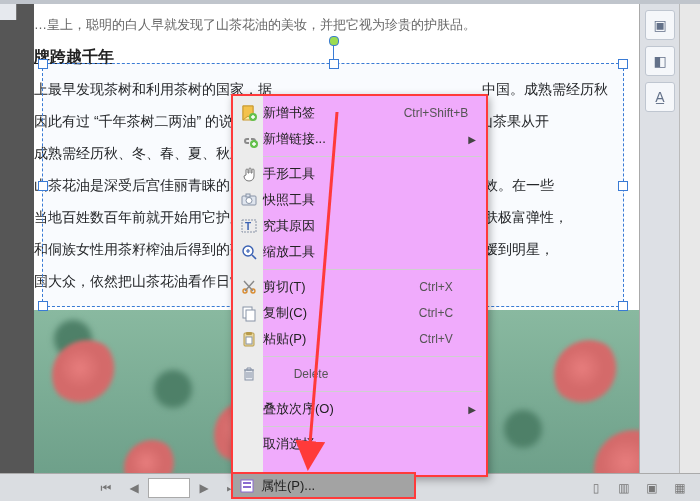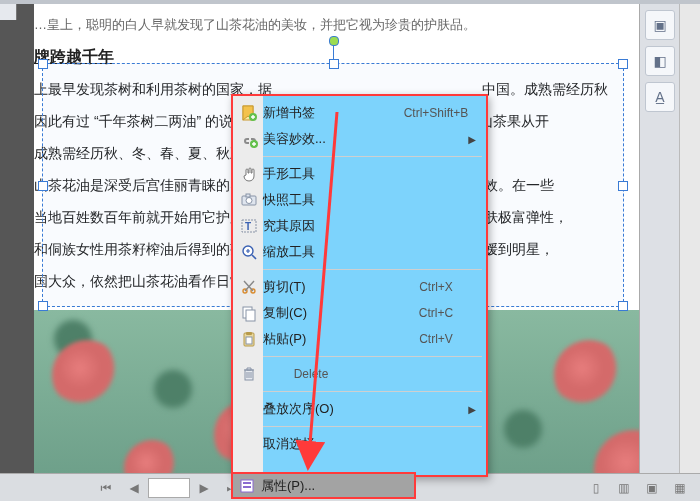--- a/index.html
+++ b/index.html
@@ -21,21 +21,21 @@
   .lf{position:absolute;width:38px;height:38px;background:#4e8068;border-radius:50%;filter:blur(3px)}
   .right-scroll{position:absolute;right:0;top:4px;width:20px;height:470px;background:#e8e8e8;border-left:1px solid #bbb}
   .right-tools{position:absolute;right:20px;top:4px;width:40px;height:470px;background:#dde0e5;border-left:1px solid #aaa}
   .tool-ic{width:28px;height:28px;margin:6px auto;background:#f5f7fa;border:1px solid #bfc6d0;border-radius:3px;display:flex;align-items:center;justify-content:center;color:#637189;font-size:14px}
   .bottom-bar{position:absolute;left:0;bottom:0;width:700px;height:27px;background:#dadde1;border-top:1px solid #aaa;display:flex;align-items:center;font-size:12px;color:#444}
   .bb-ic{width:24px;height:20px;margin:0 2px;display:flex;align-items:center;justify-content:center;color:#777}
   .bb-sep{width:6px}
   .page-in{width:40px;height:18px;border:1px solid #aaa;background:#fff;display:flex;align-items:center;justify-content:center}
   .prop-btn{position:absolute;left:231px;bottom:2px;width:181px;height:23px;background:#a3a3a3;border:2px solid #ff3a3a;display:flex;align-items:center;font-size:13px;color:#222;z-index:40}
   .prop-btn .ic{width:16px;height:16px;margin:0 6px;display:flex;align-items:center;justify-content:center}
-  .ctx{position:absolute;left:231px;top:94px;width:253px;height:379px;background:#7dd3fc;border:2px solid #ff3a3a;z-index:30;box-shadow:2px 3px 8px rgba(0,0,0,.3)}
+  .ctx{position:absolute;left:231px;top:94px;width:253px;height:379px;background:#f0abfc;border:2px solid #ff3a3a;z-index:30;box-shadow:2px 3px 8px rgba(0,0,0,.3)}
   .ctx-inner{padding:4px 2px}
   .mi{display:flex;align-items:center;height:26px;font-size:13px;color:#222;position:relative}
   .mi .ic{width:28px;display:flex;align-items:center;justify-content:center;color:#5b6b8a}
   .mi .lbl{flex:1}
   .mi .sc{width:96px;color:#555;font-size:12px;text-align:center}
   .mi .arw{position:absolute;right:8px;color:#444;font-size:10px}
   .sep{height:1px;background:#cfcfcf;margin:4px 2px}
   .leftgutter{position:absolute;left:0;top:0;width:30px;height:100%;background:#ececec}
   svg{display:block}
   .arrow-svg{position:absolute;left:247px;top:106px;width:200px;height:376px;z-index:35;pointer-events:none}
@@ -109,21 +109,21 @@
         <span class="sc">Ctrl+Shift+B</span>
       </div>
       <div class="mi">
         <span class="ic">
           <svg width="18" height="18">
             <path d="M4 11a3 3 0 013-3h2v2H7a1 1 0 000 2h2v2H7a3 3 0 01-3-3zm7-3h2a3 3 0 010 6h-2v-2h2a1 1 0 000-2h-2z" fill="#8b8b8b"></path>
             <circle cx="14" cy="14" r="4" fill="#63c04b"></circle>
             <path d="M14 12v4M12 14h4" stroke="#fff" stroke-width="1.4"></path>
           </svg>
         </span>
-        <span class="lbl">美容妙效...</span>
+        <span class="lbl">新增链接...</span>
         <span class="sc"></span>
         <span class="arw">▶</span>
       </div>
       <div class="sep"></div>
       <div class="mi">
         <span class="ic">
           <svg width="18" height="18">
             <path d="M6 9V5a1 1 0 012 0v3h1V4a1 1 0 012 0v4h1V5a1 1 0 012 0v6c0 3-2 5-5 5s-5-2-5-5l2-1z" fill="#fff" stroke="#777" stroke-width="1"></path>
           </svg>
         </span>

